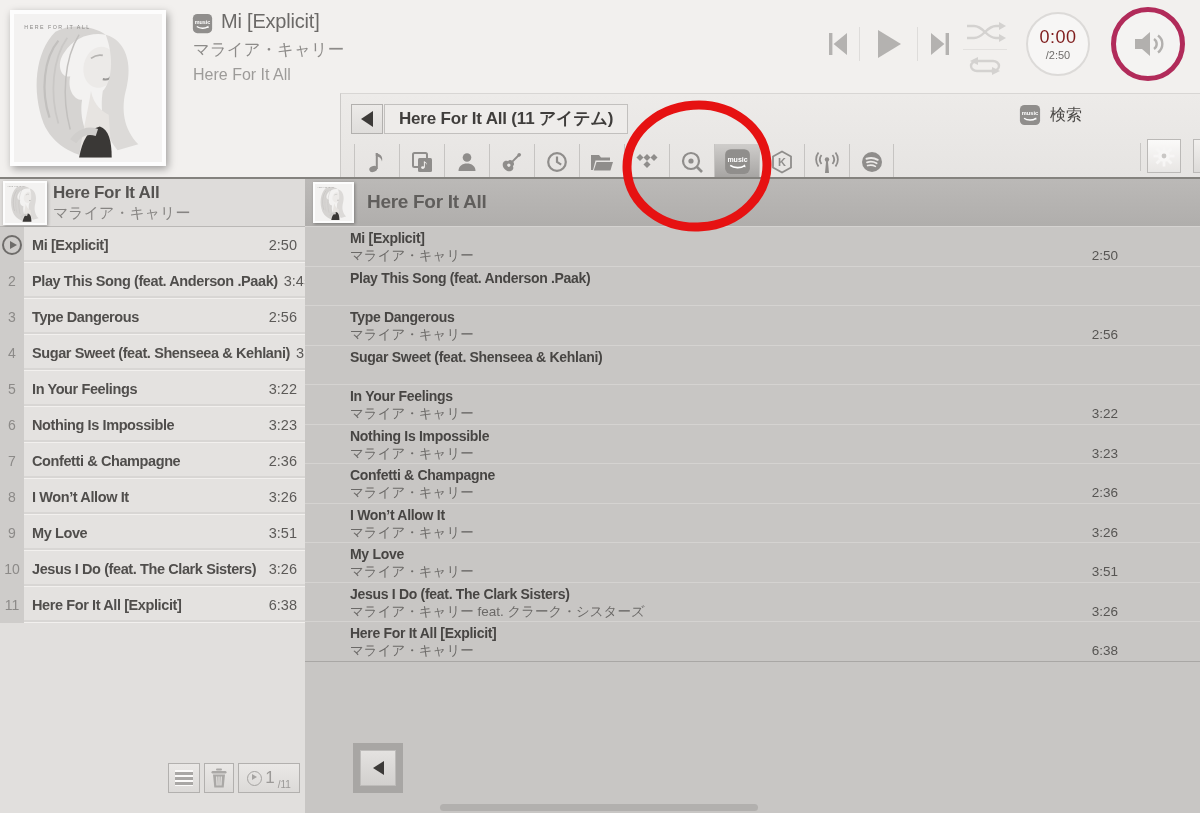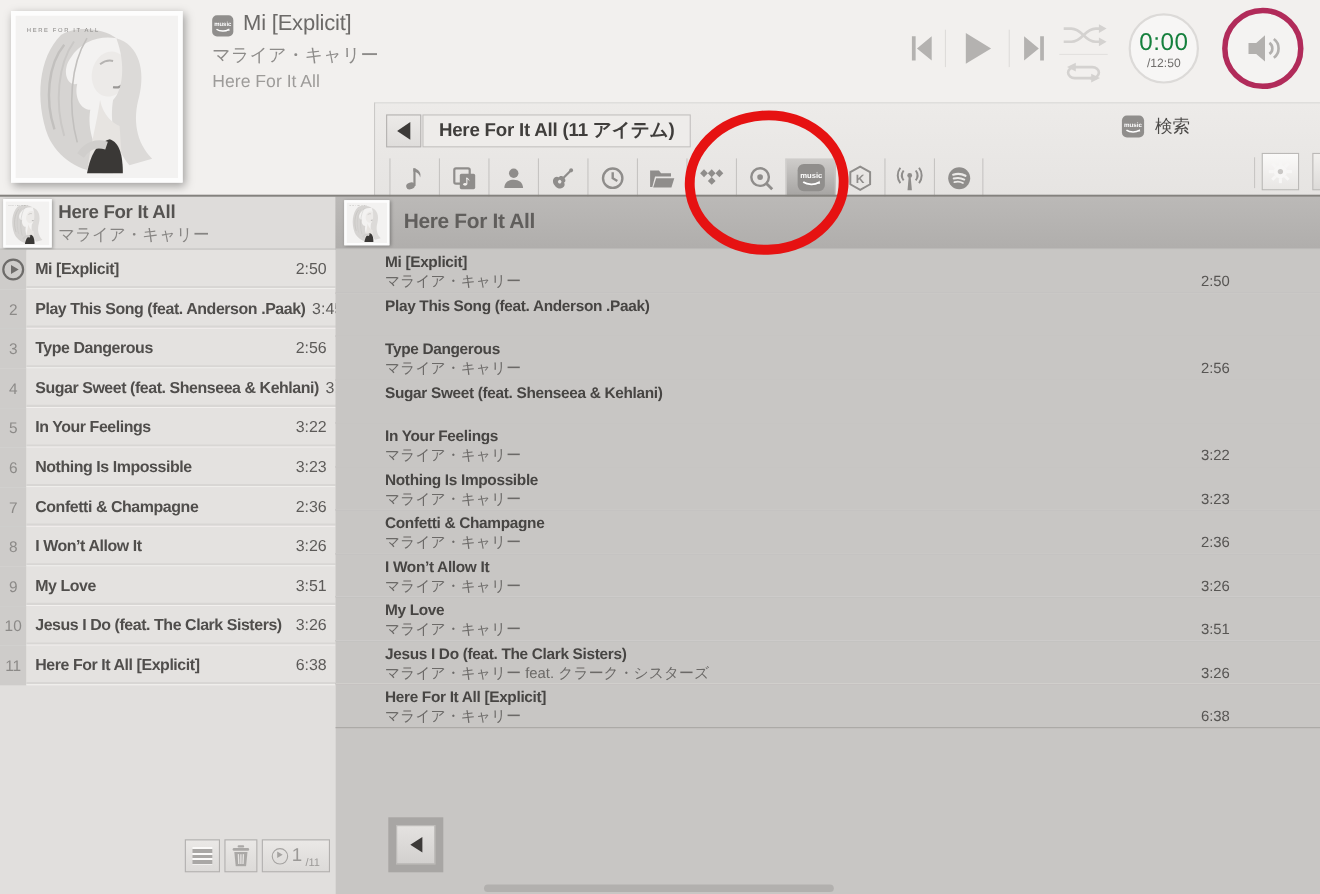--- a/index.html
+++ b/index.html
@@ -12,21 +12,21 @@
   .np-badge{position:absolute;left:192px;top:13px;width:21px;height:21px;}
   .np-badge svg{width:100%;height:100%;display:block;}
   #np-title{position:absolute;left:221px;top:10px;font-size:20px;color:#6c6a68;letter-spacing:-.2px;}
   #np-artist{position:absolute;left:193px;top:39px;font-size:16.5px;color:#8d8b89;}
   #np-album{position:absolute;left:193px;top:66px;font-size:16px;color:#9d9b99;}
   
   .t-btn{position:absolute;cursor:pointer;}
   .t-btn svg{display:block;}
   .t-sep{position:absolute;width:1px;background:#dedcda;}
   #time-circle{position:absolute;left:1026px;top:12px;width:60px;height:60px;border:2px solid #dcdad8;border-radius:50%;background:#f7f6f5;display:flex;flex-direction:column;align-items:center;justify-content:center;}
-  #time-cur{font-size:22px;color:#15803d;letter-spacing:.5px;text-align:right;}
+  #time-cur{font-size:18px;color:#7f1d1d;letter-spacing:.5px;text-align:right;}
   #time-tot{font-size:11px;color:#6f6d6b;margin-top:1px;}
   #vol-circle{position:absolute;left:1111px;top:7px;width:64px;height:64px;border:5px solid #b12b5a;border-radius:50%;background:#f4f3f2;display:flex;align-items:center;justify-content:center;}
   
   #toolbar{position:absolute;left:305px;top:93px;width:895px;height:85px;background:linear-gradient(#edebe9,#e6e4e2);border-left:1px solid #cbc9c7;border-top:1px solid #d8d6d4;box-sizing:border-box;margin-left:35px;}
   #back-chip{position:absolute;left:10px;top:10px;width:32px;height:30px;background:linear-gradient(#eceae8,#dfdddb);border:1px solid #b2b0ae;box-sizing:border-box;display:flex;align-items:center;justify-content:center;cursor:pointer;}
   #view-title{position:absolute;left:43px;top:10px;height:30px;line-height:28px;padding:0 14px;background:#eeecea;border:1px solid #c2c0be;box-sizing:border-box;font-size:17px;font-weight:bold;color:#403e3c;letter-spacing:-.2px;}
   #tabs{position:absolute;left:13px;top:50px;height:35px;display:flex;}
   .tab{width:45px;height:35px;border-left:1px solid #c6c4c2;box-sizing:border-box;display:flex;align-items:center;justify-content:center;cursor:pointer;}
   .tab:last-child{border-right:1px solid #c6c4c2;}
   .tab.selected{background:linear-gradient(#cfcdcb,#a5a3a1);}
@@ -154,21 +154,21 @@
         <g stroke="#d4d2d0" stroke-width="2.4" fill="none">
           <path d="M8 6 h20 a6 5 0 0 1 6 5 a6 5 0 0 1 -6 5 h-2"></path>
           <path d="M32 16 h-20 a6 5 0 0 1 -6 -5 a6 5 0 0 1 6 -5"></path>
         </g>
         <path d="M13 2 L5 6 l8 4 z M27 12 l8 4 -8 4 z" fill="#d4d2d0"></path>
       </svg>
     </div>
 
     <div id="time-circle">
       <div id="time-cur">0:00</div>
-      <div id="time-tot">/12:50</div>
+      <div id="time-tot">/2:50</div>
     </div>
 
     <div id="vol-circle">
       <svg width="34" height="30" viewBox="0 0 34 30">
         <path fill="#b2b0ae" d="M4 10 h7 l8 -7 v24 l-8 -7 H4 z"></path>
         <g stroke="#b2b0ae" stroke-width="2.4" fill="none">
           <path d="M23 10 a6 6 0 0 1 0 10"></path>
           <path d="M27 6.5 a10.5 10.5 0 0 1 0 17"></path>
         </g>
       </svg>

